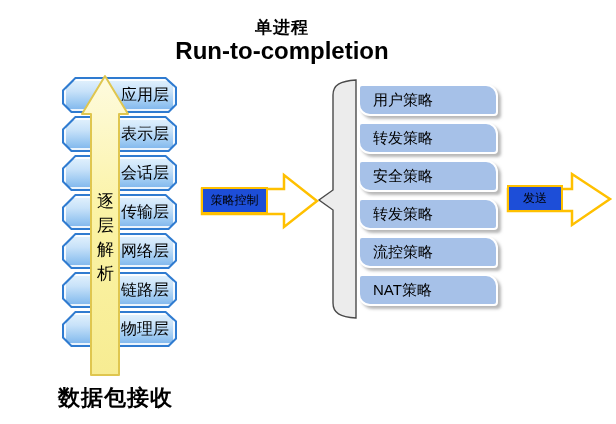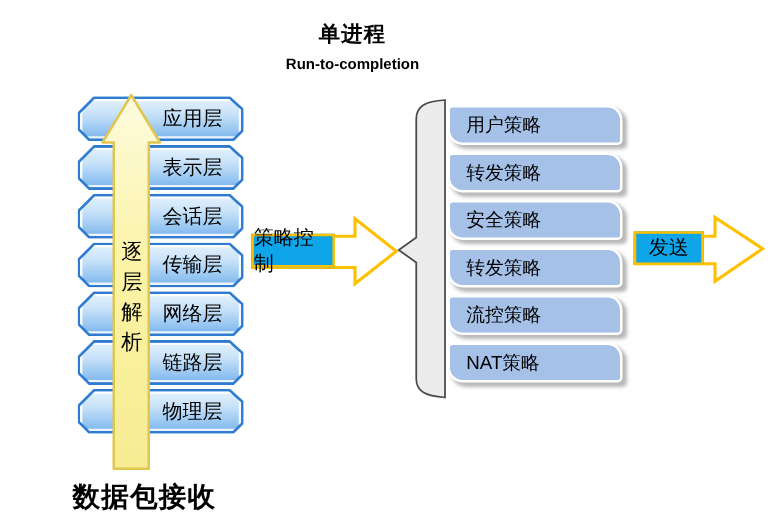--- a/index.html
+++ b/index.html
@@ -2,24 +2,24 @@
 <html><head>
 <meta charset="utf-8">
 <style>
   * { margin:0; padding:0; box-sizing:border-box; }
   body { background:#fff; font-family:"Liberation Sans","DejaVu Sans",sans-serif; }
   .canvas { position:relative; width:616px; height:424px; background:#ffffff; overflow:hidden; color:#000;border-radius:18px; }
 
   
   .title { position:absolute; top:16px; left:120px; width:324px; text-align:center; font-weight:bold; }
   .title .l1 { font-size:17px; line-height:24px; letter-spacing:1px; }
-  .title .l2 { font-size:12px; line-height:22px; }
+  .title .l2 { font-size:24px; line-height:22px; }
 
   
-  .layer-box { position:absolute; left:62px; width:133px; height:36px;
+  .layer-box { position:absolute; left:62px; width:115px; height:36px;
     background:#2f7bd0;
     -webkit-clip-path:polygon(13px 0, calc(100% - 11px) 0, 100% 10px, 100% calc(100% - 8px), calc(100% - 8px) 100%, 9px 100%, 0 calc(100% - 9px), 0 13px);
     clip-path:polygon(13px 0, calc(100% - 11px) 0, 100% 10px, 100% calc(100% - 8px), calc(100% - 8px) 100%, 9px 100%, 0 calc(100% - 9px), 0 13px); }
   .layer-inner { position:absolute; left:2px; top:2px; right:2px; bottom:2px;
     background:linear-gradient(180deg,#e3f2fd 0%,#c8e2f9 38%,#97c6f1 78%,#7db4ec 100%);
     box-shadow:inset 0 0 0 2px rgba(255,255,255,0.85);
     -webkit-clip-path:polygon(12px 0, calc(100% - 10px) 0, 100% 9px, 100% calc(100% - 7px), calc(100% - 7px) 100%, 8px 100%, 0 calc(100% - 8px), 0 12px);
     clip-path:polygon(12px 0, calc(100% - 10px) 0, 100% 9px, 100% calc(100% - 7px), calc(100% - 7px) 100%, 8px 100%, 0 calc(100% - 8px), 0 12px); }
   .layer-label { position:absolute; left:55px; right:4px; top:0; height:100%;
     display:flex; align-items:center; justify-content:center; font-size:16px; }
@@ -31,22 +31,22 @@
   
   .bottom-label { position:absolute; left:58px; top:383px; font-size:22px; font-weight:bold; letter-spacing:1px; }
 
   
   .policy-box { position:absolute; left:358px; width:140px; height:32px;
     background:#a6c1e8; border:2px solid #ffffff; border-radius:4px 12px 4px 12px;
     box-shadow:3px 3px 3px rgba(125,125,125,0.55);padding-left:12px; }
   .policy-label { position:absolute; left:13px; top:0; height:100%; display:flex; align-items:center; font-size:15px; }
 
   
-  .chip { position:absolute; background:#0ea5e9; border:2px solid #ffc000;
-    display:flex; align-items:center; justify-content:center; font-size:16px; }
+  .chip { position:absolute; background:#1d4ed8; border:2px solid #ffc000;
+    display:flex; align-items:center; justify-content:center; font-size:12px; }
   .chip-control { left:201px; top:187px; width:67px; height:27px; }
   .chip-send { left:507px; top:185px; width:56px; height:27px; }
 
   svg.overlay { position:absolute; left:0; top:0; pointer-events:none; }
 </style>
 </head>
 <body>
 
 <div class="canvas">
 

